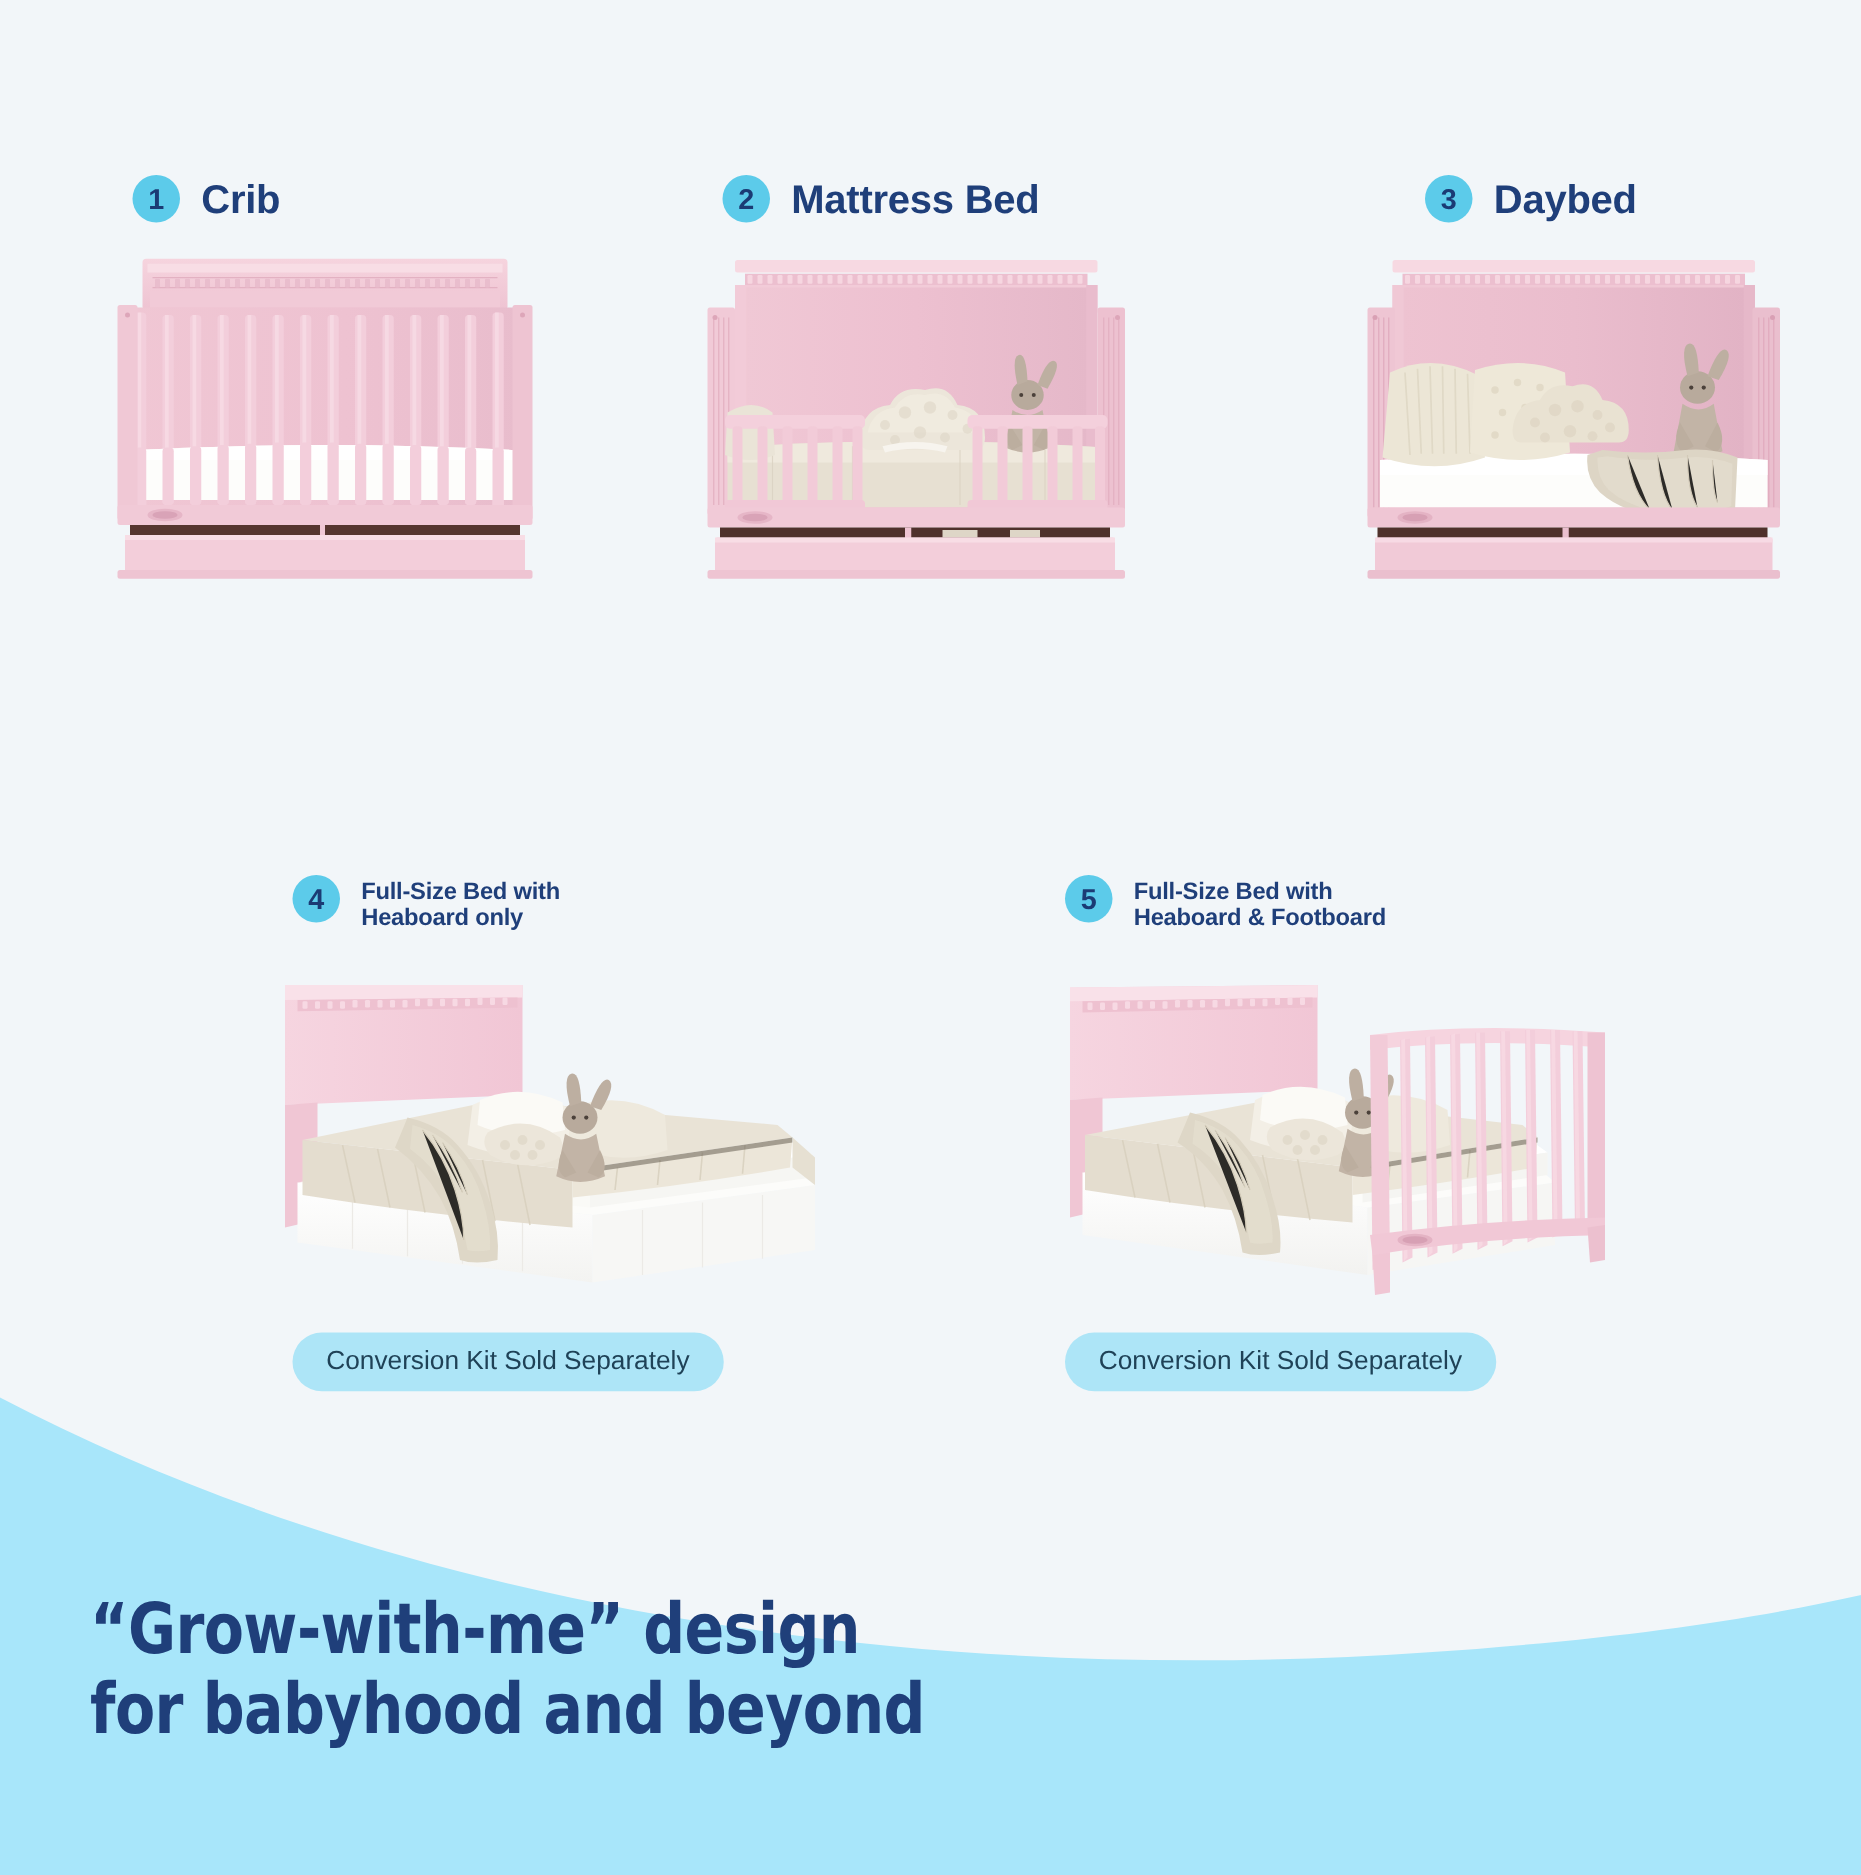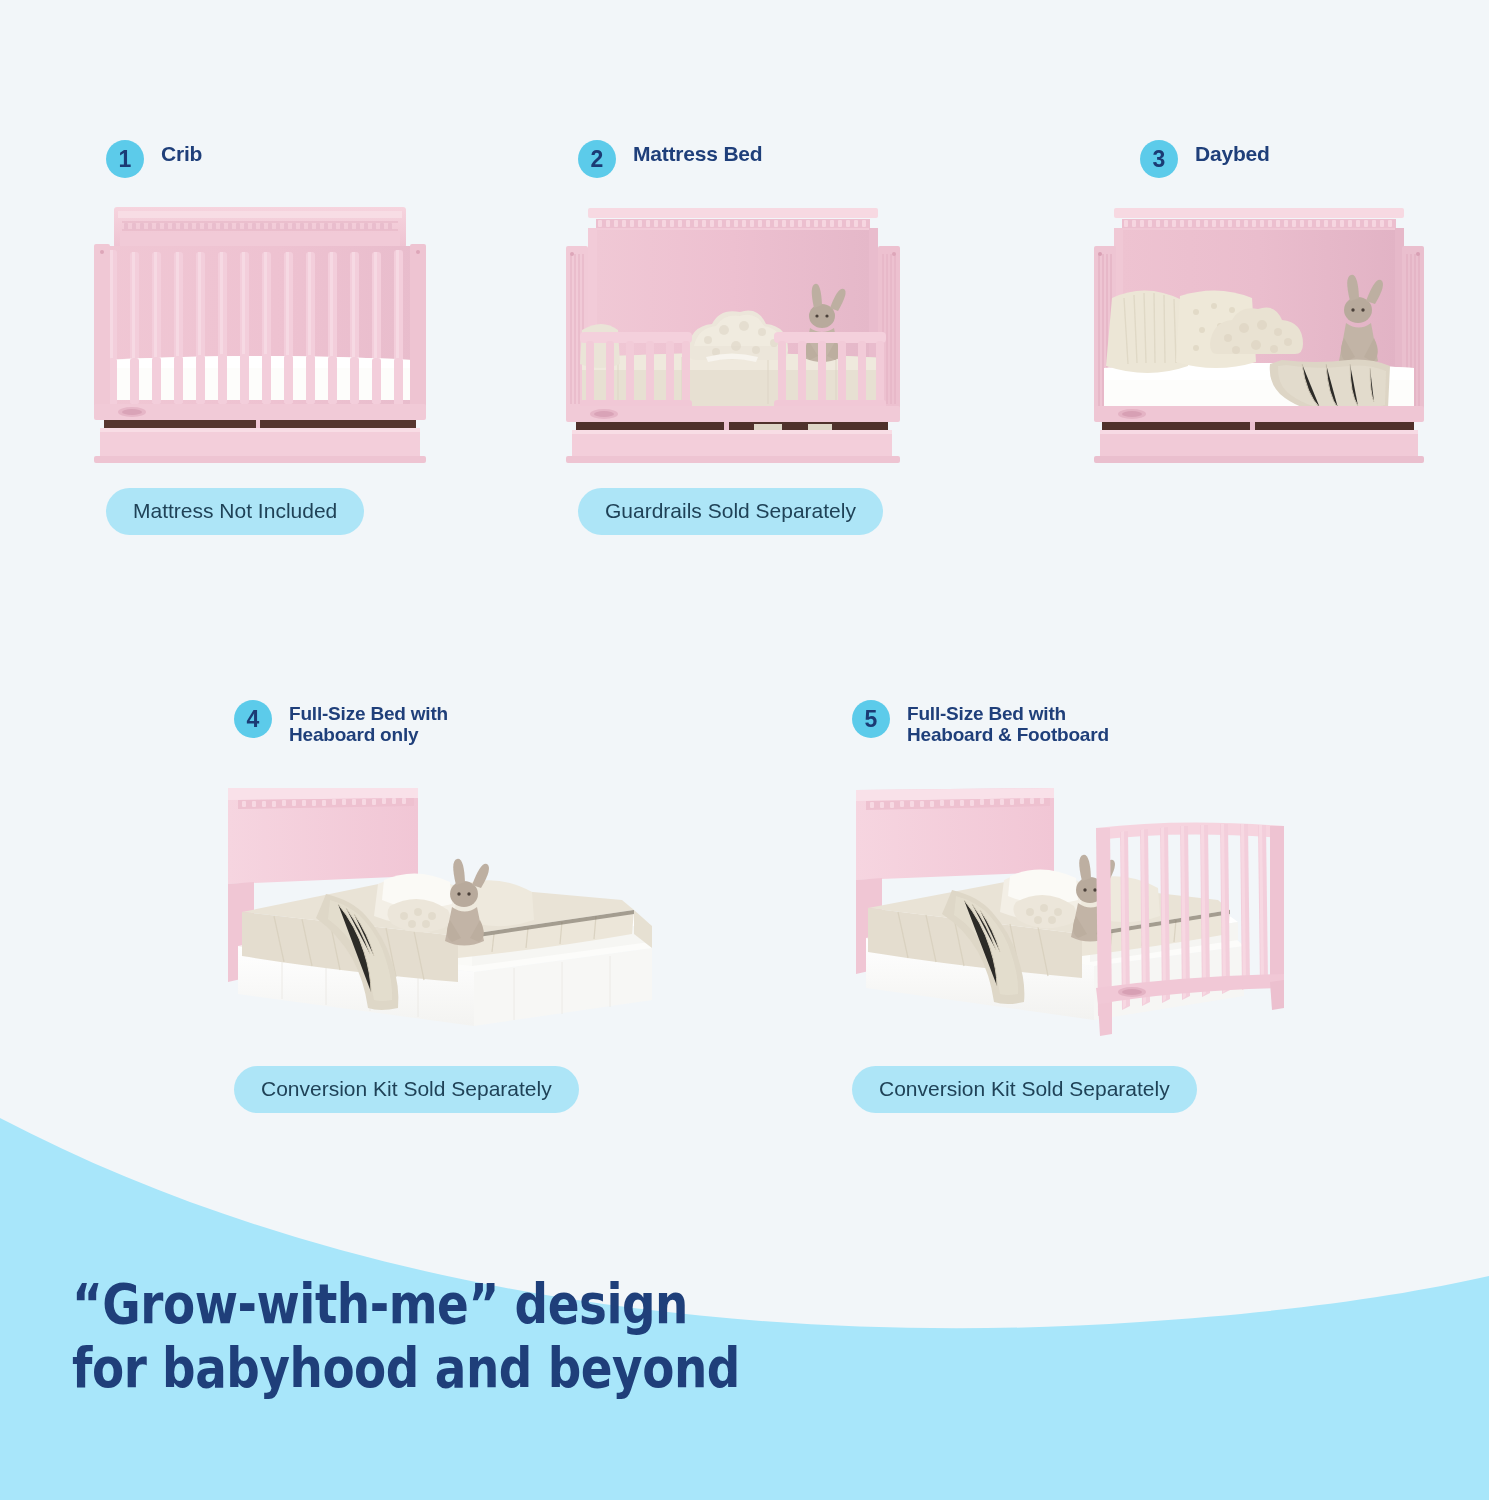--- a/index.html
+++ b/index.html
@@ -66,21 +66,21 @@
     color: #1b3b74;
     font-size: 23px;
     font-weight: bold;
     display: flex;
     align-items: center;
     justify-content: center;
     line-height: 1;
   }
   .card-title {
     color: #1f3f7a;
-    font-size: 21px;
+    font-size: 32px;
     font-weight: bold;
     line-height: 1.05;
     letter-spacing: -0.2px;
     padding-top: 3px;
     white-space: pre-line;
   }
   .card-title.two-line { font-size: 19px; line-height: 1.12; }
 
   .shot {
     position: relative;
@@ -258,23 +258,20 @@
           <rect x="18" y="220" width="312" height="10" fill="#56362f"></rect>
           <rect x="170" y="220" width="4" height="10" fill="#f0c8d5"></rect>
 
           <rect x="14" y="228" width="320" height="32" rx="2" fill="#f3ceda"></rect>
           <rect x="14" y="228" width="320" height="4" fill="#f8dde5"></rect>
           <rect x="8" y="256" width="332" height="7" rx="2" fill="#eec4d2"></rect>
         </svg>
       </div>
     </div>
 
-    <div class="pill-wrap">
-      <span class="pill">Mattress Not Included</span>
-    </div>
   </div>
 
   <div class="card" style="left:578px; width:430px;">
     <div class="card-head">
       <div class="badge">2</div>
       <div class="card-title">Mattress Bed</div>
     </div>
 
     <div class="shot" style="width:348px;height:268px;margin-left:-20px;">
       <div class="furn">
@@ -428,23 +425,20 @@
           <rect x="196" y="224" width="28" height="6" fill="#ded6c7"></rect>
           <rect x="250" y="224" width="24" height="6" fill="#ded6c7"></rect>
 
           <rect x="14" y="230" width="320" height="30" rx="2" fill="#f3ceda"></rect>
           <rect x="14" y="230" width="320" height="4" fill="#f8dde5"></rect>
           <rect x="8" y="256" width="334" height="7" rx="2" fill="#eec4d2"></rect>
         </svg>
       </div>
     </div>
 
-    <div class="pill-wrap">
-      <span class="pill">Guardrails Sold Separately</span>
-    </div>
   </div>
 
   <div class="card" style="left:1140px; width:340px;">
     <div class="card-head">
       <div class="badge">3</div>
       <div class="card-title">Daybed</div>
     </div>
 
     <div class="shot" style="width:365px;height:268px;margin-left:-70px;">
       <div class="furn">

